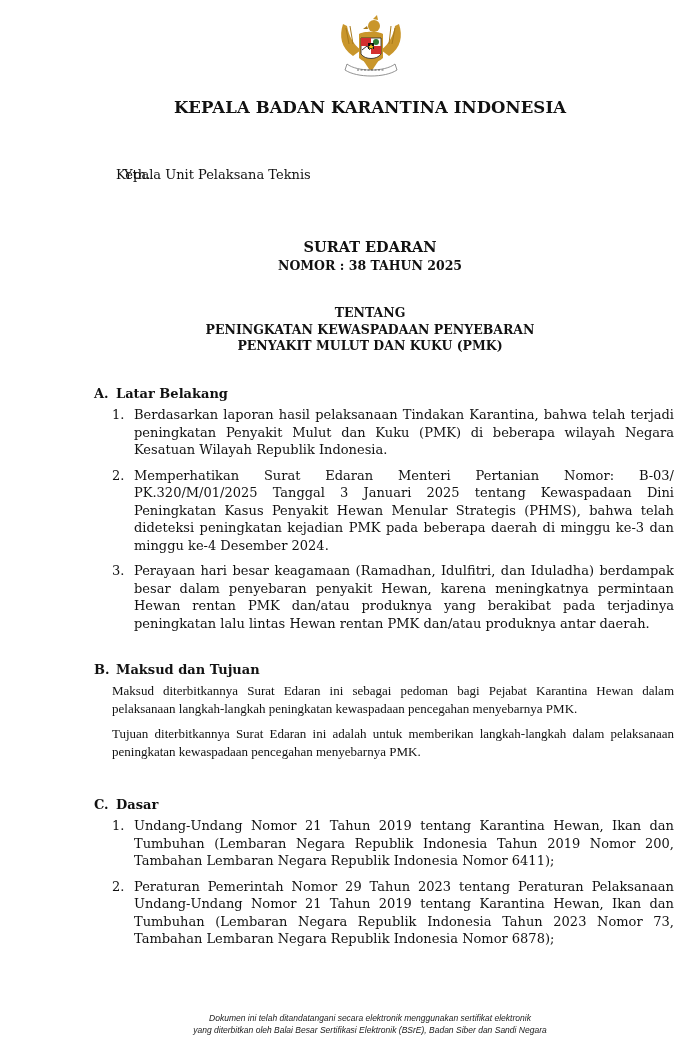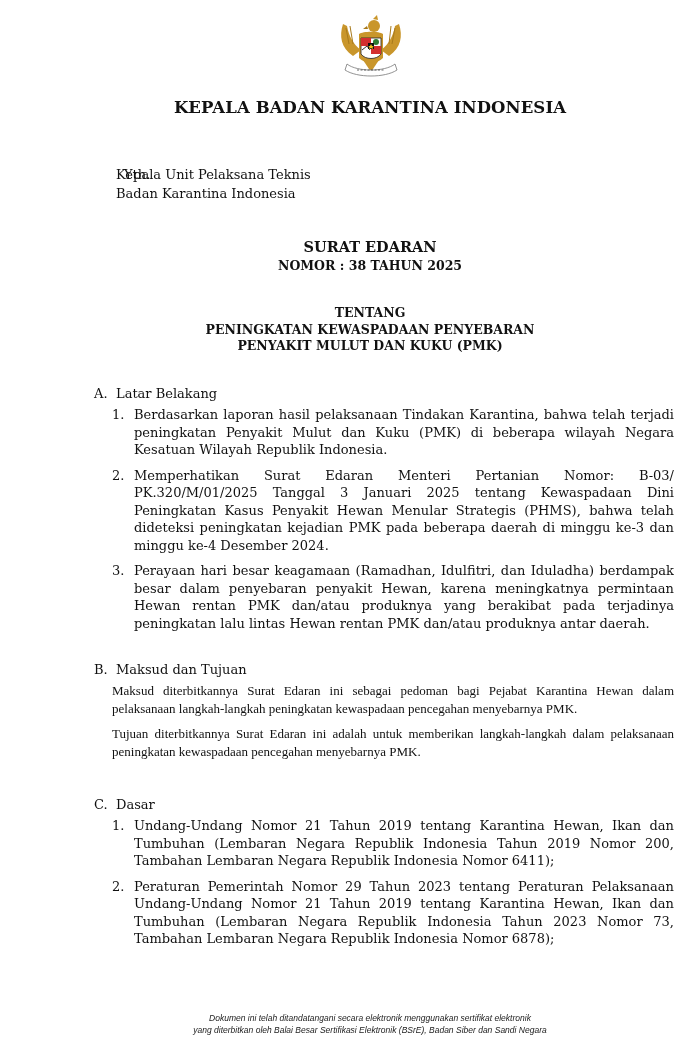--- a/index.html
+++ b/index.html
@@ -7,21 +7,21 @@
   .emblem { position: absolute; left: 337px; top: 14px; width: 68px; height: 70px; }
   .title-main { position: absolute; left: 0; width: 740px; top: 98px; text-align: center; font-weight: bold; font-size: 16.5px; letter-spacing: 0.1px; }
   .yth { position: absolute; left: 94px; top: 165px; font-size: 13px; line-height: 19px; }
   .yth .lbl { position: absolute; left: 0; top: 0; margin-left: 30px; }
   .yth .addr { position: absolute; left: 22px; top: 0; white-space: nowrap; }
   .center-block { position: absolute; left: 0; width: 740px; text-align: center; font-weight: bold; }
   .se-title { top: 238px; font-size: 14.5px; }
   .se-nomor { top: 258px; font-size: 12.5px; }
   .tentang { top: 305px; font-size: 12.5px; line-height: 16.5px; }
   .section { position: absolute; left: 94px; width: 580px; font-size: 13px; }
-  .sec-head { font-weight: normal; font-size: 13px; margin: 0 0 5px 0; }
+  .sec-head { font-weight: bold; font-size: 13px; margin: 0 0 5px 0; }
   .sec-head .letter { display: inline-block; width: 22px; }
   ol.items { list-style: none; margin: 0; padding: 0; }
   ol.items li { position: relative; padding-left: 40px; margin-bottom: 8px; text-align: justify; line-height: 17.5px; width: 540px; }
   ol.items li .num { position: absolute; left: 18px; top: 0; }
   p.para { margin: 0 0 8px 0; padding-left: 18px; text-align: justify; line-height: 17.5px; width: 562px; font-family: Liberation Serif, serif; }
   .footer { position: absolute; left: 0; width: 740px; top: 1012px; text-align: center; font-family: "Liberation Sans", sans-serif; font-style: italic; font-size: 8.5px; line-height: 12px; color: #222; }
 </style>
 </head>
 <body>
 
@@ -52,21 +52,20 @@
     <path d="M20 56 L48 56" stroke="#444" stroke-width="0.8" stroke-dasharray="2 1.5"></path>
   </svg>
 </div>
 
 <div class="title-main">KEPALA BADAN KARANTINA INDONESIA</div>
 
 <div class="yth">
   <span class="lbl">Yth.</span>
   <div class="addr">
     <div>Kepala Unit Pelaksana Teknis</div>
-    <div>Badan Karantina Indonesia</div>
   </div>
 </div>
 
 <div class="center-block se-title">SURAT EDARAN</div>
 <div class="center-block se-nomor">NOMOR : 38 TAHUN 2025</div>
 
 <div class="center-block tentang">
   <div>TENTANG</div>
   <div>PENINGKATAN KEWASPADAAN PENYEBARAN</div>
   <div>PENYAKIT MULUT DAN KUKU (PMK)</div>

